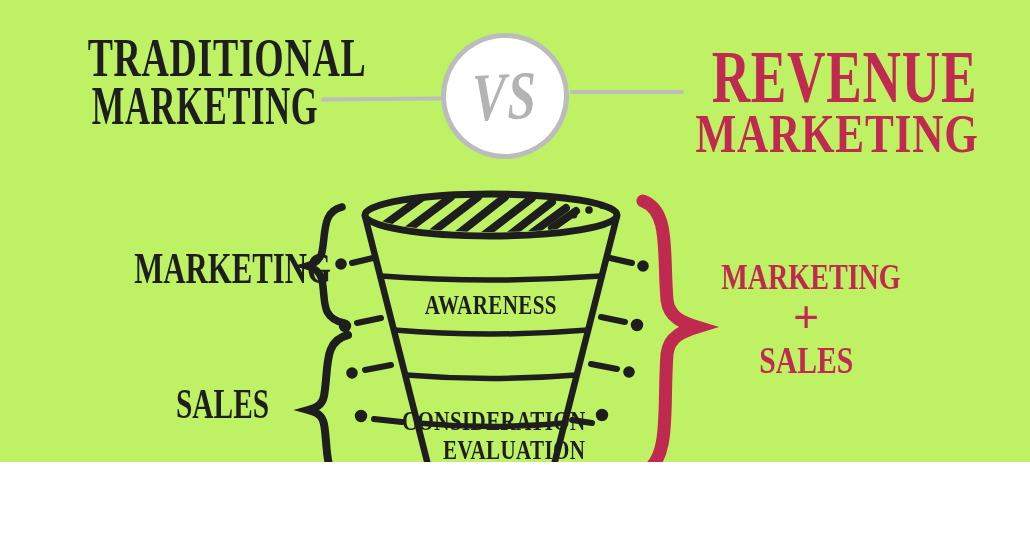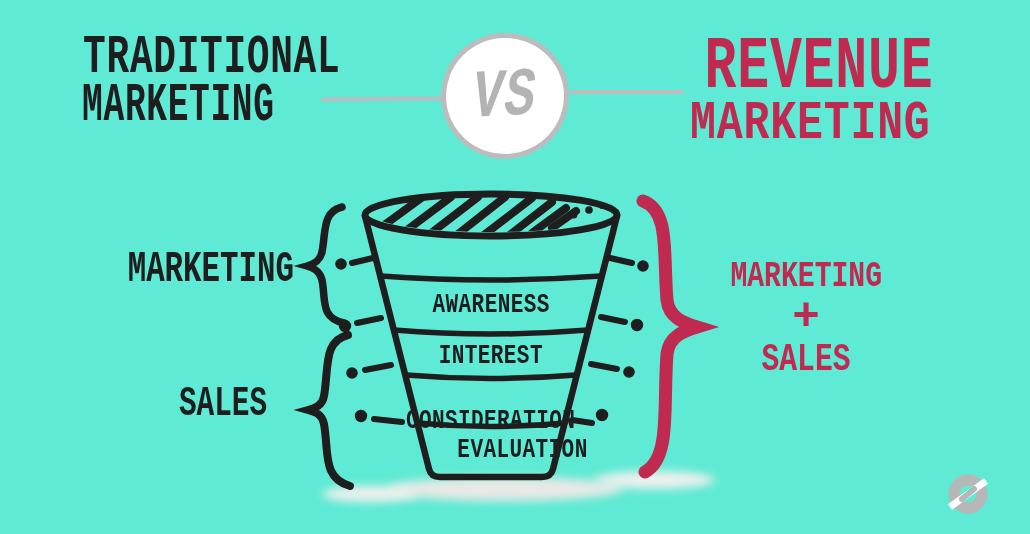--- a/index.html
+++ b/index.html
@@ -1,30 +1,30 @@
 <!DOCTYPE html>
 <html><head>
 <meta charset="utf-8">
 <style>
   html,body{margin:0;padding:0;background:#ffffff;}
   .canvas{
-    position:relative;width:1030px;height:534px;background:#5eead4;overflow:hidden;
-    font-family:Liberation Mono, monospace;font-weight:700;color:#1e1e1e;
+    position:relative;width:1030px;height:462px;background:#bef264;overflow:hidden;
+    font-family:Liberation Serif, serif;font-weight:700;color:#1e1e1e;
   }
   .abs{position:absolute;}
   .cx{display:inline-block;transform-origin:50% 50%;white-space:nowrap;}
   .s64{transform:scaleX(.64);}
   .s70{transform:scaleX(.70);}
   .s72{transform:scaleX(.72);}
   .s78{transform:scaleX(.78);}
   .s80{transform:scaleX(.80);}
 
   
   .title-left{left:28px;top:34px;width:282px;text-align:center;font-size:54px;line-height:48px;letter-spacing:1px;}
-  .title-right{left:660px;top:34px;width:340px;text-align:left;color:#c02a50;}
+  .title-right{left:660px;top:44px;width:340px;text-align:left;color:#c02a50;}
   .title-right .l1{font-size:74px;line-height:66px;letter-spacing:1px;}
   .title-right .l2{font-size:54px;line-height:48px;letter-spacing:1px;}
 
   
   .vs-line{height:4px;background:#bdbdbd;border-radius:3px;}
   .vs-line.left{left:321px;top:97px;width:122px;transform:rotate(-.6deg);}
   .vs-line.right{left:570px;top:90px;width:114px;}
   .vs-circle{
     left:441px;top:33px;width:118px;height:116px;border:5px solid #bcbcbc;border-radius:50%;
     display:flex;align-items:center;justify-content:center;background:#fff;transform:rotate(-3deg);
@@ -132,22 +132,20 @@
     <span>VS</span>
   </div>
 
   <div class="abs title-right">
     <div class="l1"><span class="cx s72">REVENUE</span></div>
     <div class="l2"><span class="cx s80">MARKETING</span></div>
   </div>
 
   <div class="abs stage" style="top:242px;">
     <span class="cx s78">AWARENESS</span></div>
-  <div class="abs stage" style="top:293px;">
-    <span class="cx s78">INTEREST</span></div>
   <div class="abs stage" style="top:358px;">
     <span class="cx s78">CONSIDERATION</span></div>
   <div class="abs stage" style="top:387px;text-align:right;">
     <span class="cx s78">EVALUATION</span></div>
 
   <div class="abs lbl-marketing">
     <span class="cx s70">MARKETING</span>
   </div>
   <div class="abs lbl-sales">
     <span class="cx s70">SALES</span>

